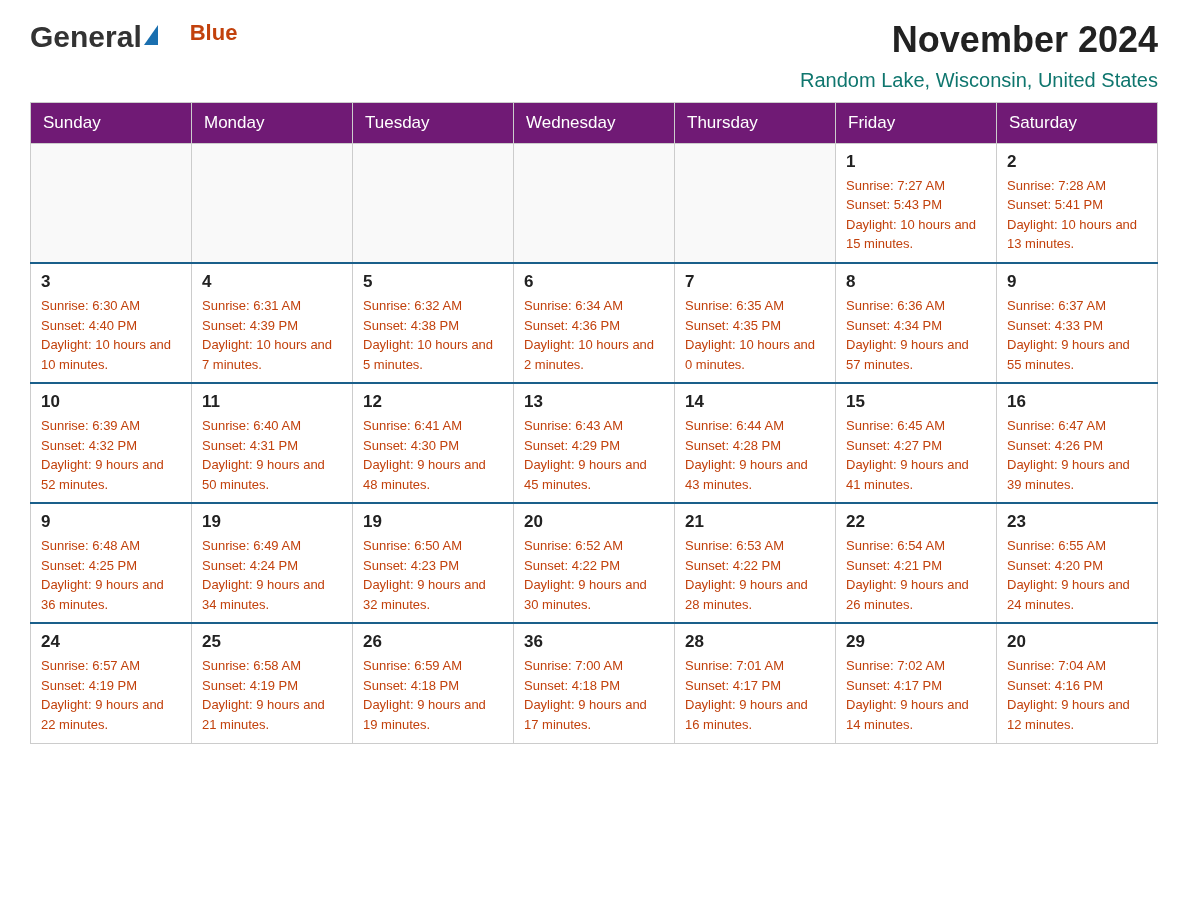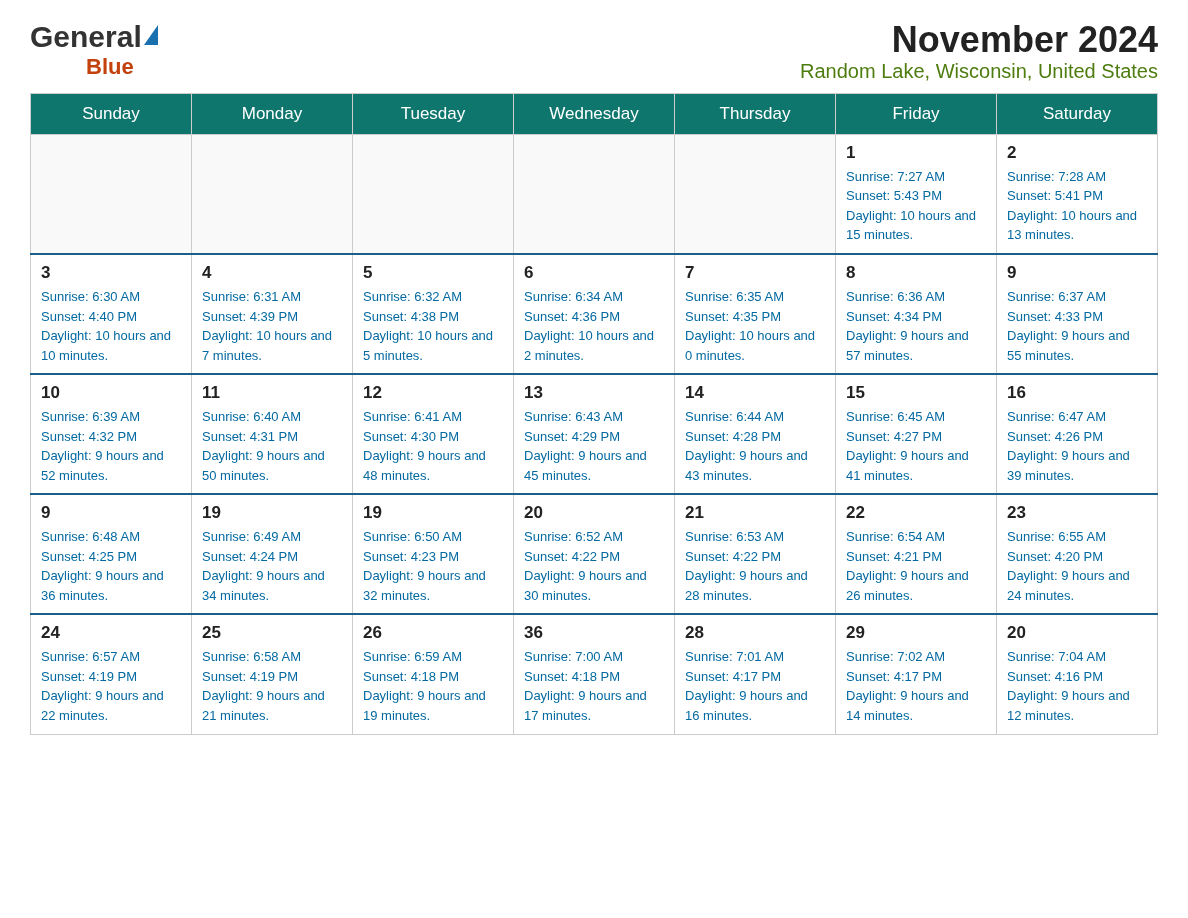--- a/index.html
+++ b/index.html
@@ -11,70 +11,70 @@
       padding: 20px 30px;
     }
     .header-area {
       display: flex;
       justify-content: space-between;
       align-items: flex-start;
       margin-bottom: 10px;
     }
     .logo {
       display: flex;
-      flex-direction: column;
-      align-items: center;
+      flex-direction: row;
+      align-items: flex-start;
     }
     .title-area {
       text-align: right;
     }
     .month-title {
       font-size: 36px;
       font-weight: bold;
       color: #222;
       line-height: 1.1;
     }
     .location-subtitle {
       font-size: 20px;
-      color: #4d7c0f;
-      margin-top: 0;
+      color: #0f766e;
+      margin-top: 9px;
     }
     .calendar-table {
       width: 100%;
       border-collapse: collapse;
       margin-top: 10px;
     }
     .calendar-table th {
-      background-color: #0f766e;
+      background-color: #701a75;
       color: #fff;
       font-size: 17px;
       font-weight: normal;
       padding: 10px 12px;
-      text-align: center;
+      text-align: left;
       border: 1px solid #ccc;
     }
     .calendar-table td {
       vertical-align: top;
       padding: 8px 10px;
       font-size: 13px;
       color: #222;
       border: 1px solid #ccc;
       width: calc(100% / 7);
       height: 120px;
     }
     .day-number {
       font-size: 17px;
       font-weight: bold;
       color: #222;
       display: block;
       margin-bottom: 4px;
     }
     .day-info {
       font-size: 13px;
-      color: #0369a1;
+      color: #c2410c;
       line-height: 1.5;
     }
     .empty-cell {
       background: #f9f9f9;
     }
     .row-divider td {
       border-top: 2px solid #1a5f8a;
     }
     
     .logo-row {

